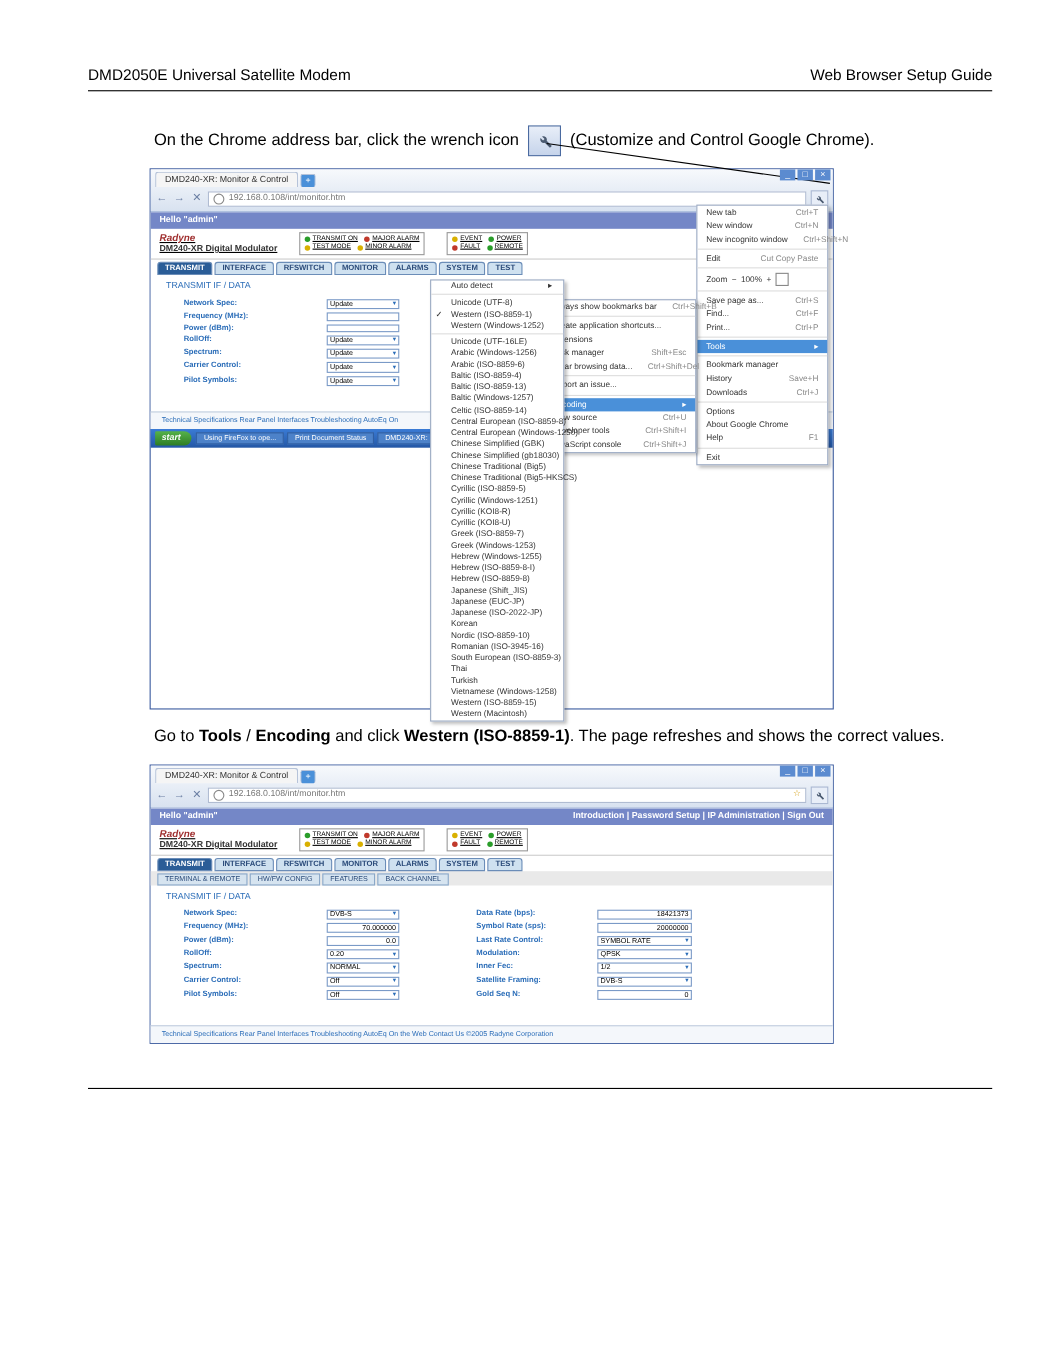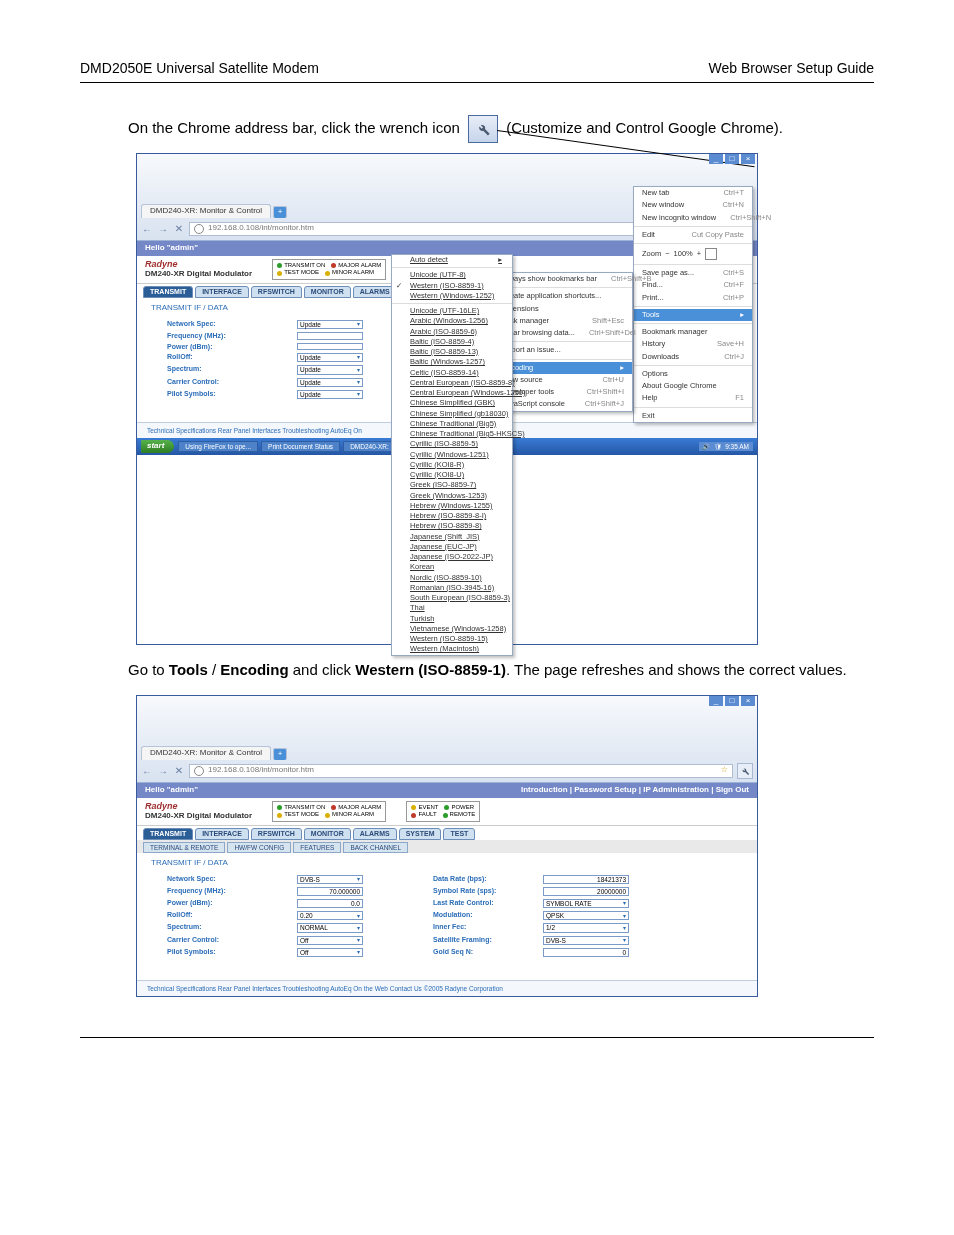--- a/index.html
+++ b/index.html
@@ -4,21 +4,21 @@
 <style>
   body {
     font-family: Arial, Helvetica, sans-serif;
     margin: 0;
     background: #fff;
     color: #000;
   }
   .page {
     width: 954px;
     margin: 0 auto;
-    padding: 60px 80px 40px 80px;
+    padding: 60px 52px 40px 80px;
     box-sizing: border-box;
     position: relative;
   }
   .header-row {
     display: flex;
     justify-content: space-between;
     font-size: 14px;
     margin-bottom: 6px;
   }
   .hr {
@@ -30,21 +30,21 @@
     font-size: 22px;
     font-weight: bold;
     margin: 0 0 24px 0;
   }
   .body-text {
     font-size: 15px;
     line-height: 2.0;
     margin: 0 0 10px 0;
   }
   .indent {
-    margin-left: 48px;
+    margin-left: 60px;
   }
   .wrench-box {
     display: inline-block;
     width: 28px;
     height: 26px;
     border: 1px solid #4a6aa0;
     background: linear-gradient(#e8eef8, #c6d4eb);
     vertical-align: middle;
     margin: 0 4px;
     position: relative;
@@ -77,21 +77,20 @@
     position: relative;
   }
   .tab {
     background: #f5f5f5;
     border: 1px solid #b6c3d9;
     border-bottom: none;
     border-radius: 3px 3px 0 0;
     padding: 2px 8px;
     font-size: 8px;
     color: #333;
-    margin-top: 48px;
   }
   .tab.plus {
     width: 12px;
     text-align: center;
     background: #4a90d9;
     color: #fff;
     border-radius: 2px;
     padding: 1px 0;
   }
   .window-ctrl {
@@ -162,20 +161,21 @@
     font-weight: bold;
     display: flex;
     justify-content: space-between;
   }
   .app-top {
     display: flex;
     align-items: center;
     padding: 3px 8px;
     gap: 20px;
     border-bottom: 1px solid #ccc;
+    text-decoration: underline;
   }
   .logo {
     color: #a03030;
     font-style: italic;
     font-weight: bold;
     font-size: 9px;
   }
   .model {
     font-size: 8px;
     font-weight: bold;
@@ -318,21 +318,21 @@
     justify-content: space-between;
     gap: 14px;
     white-space: nowrap;
   }
   .menu-item.hl { background: #4a90d9; color:#fff; }
   .menu-sep { border-top:1px solid #ddd; margin:2px 0; }
   .menu-item .sc { color:#888; }
   .zoom-row { display:flex; align-items:center; gap:4px; padding:2px 8px; }
   .zoom-row .sq { width:10px; height:10px; border:1px solid #888; }
   .enc-list { max-height: none; }
-  .enc-list .menu-item { padding: 1px 10px 1px 18px; position:relative;text-decoration:underline; }
+  .enc-list .menu-item { padding: 1px 10px 1px 18px; position:relative; }
   .enc-list .menu-item.checked::before {
     content: "✓";
     position: absolute;
     left: 4px;
     color: #333;
   }
 
   
   .callout-line {
     position: absolute;

